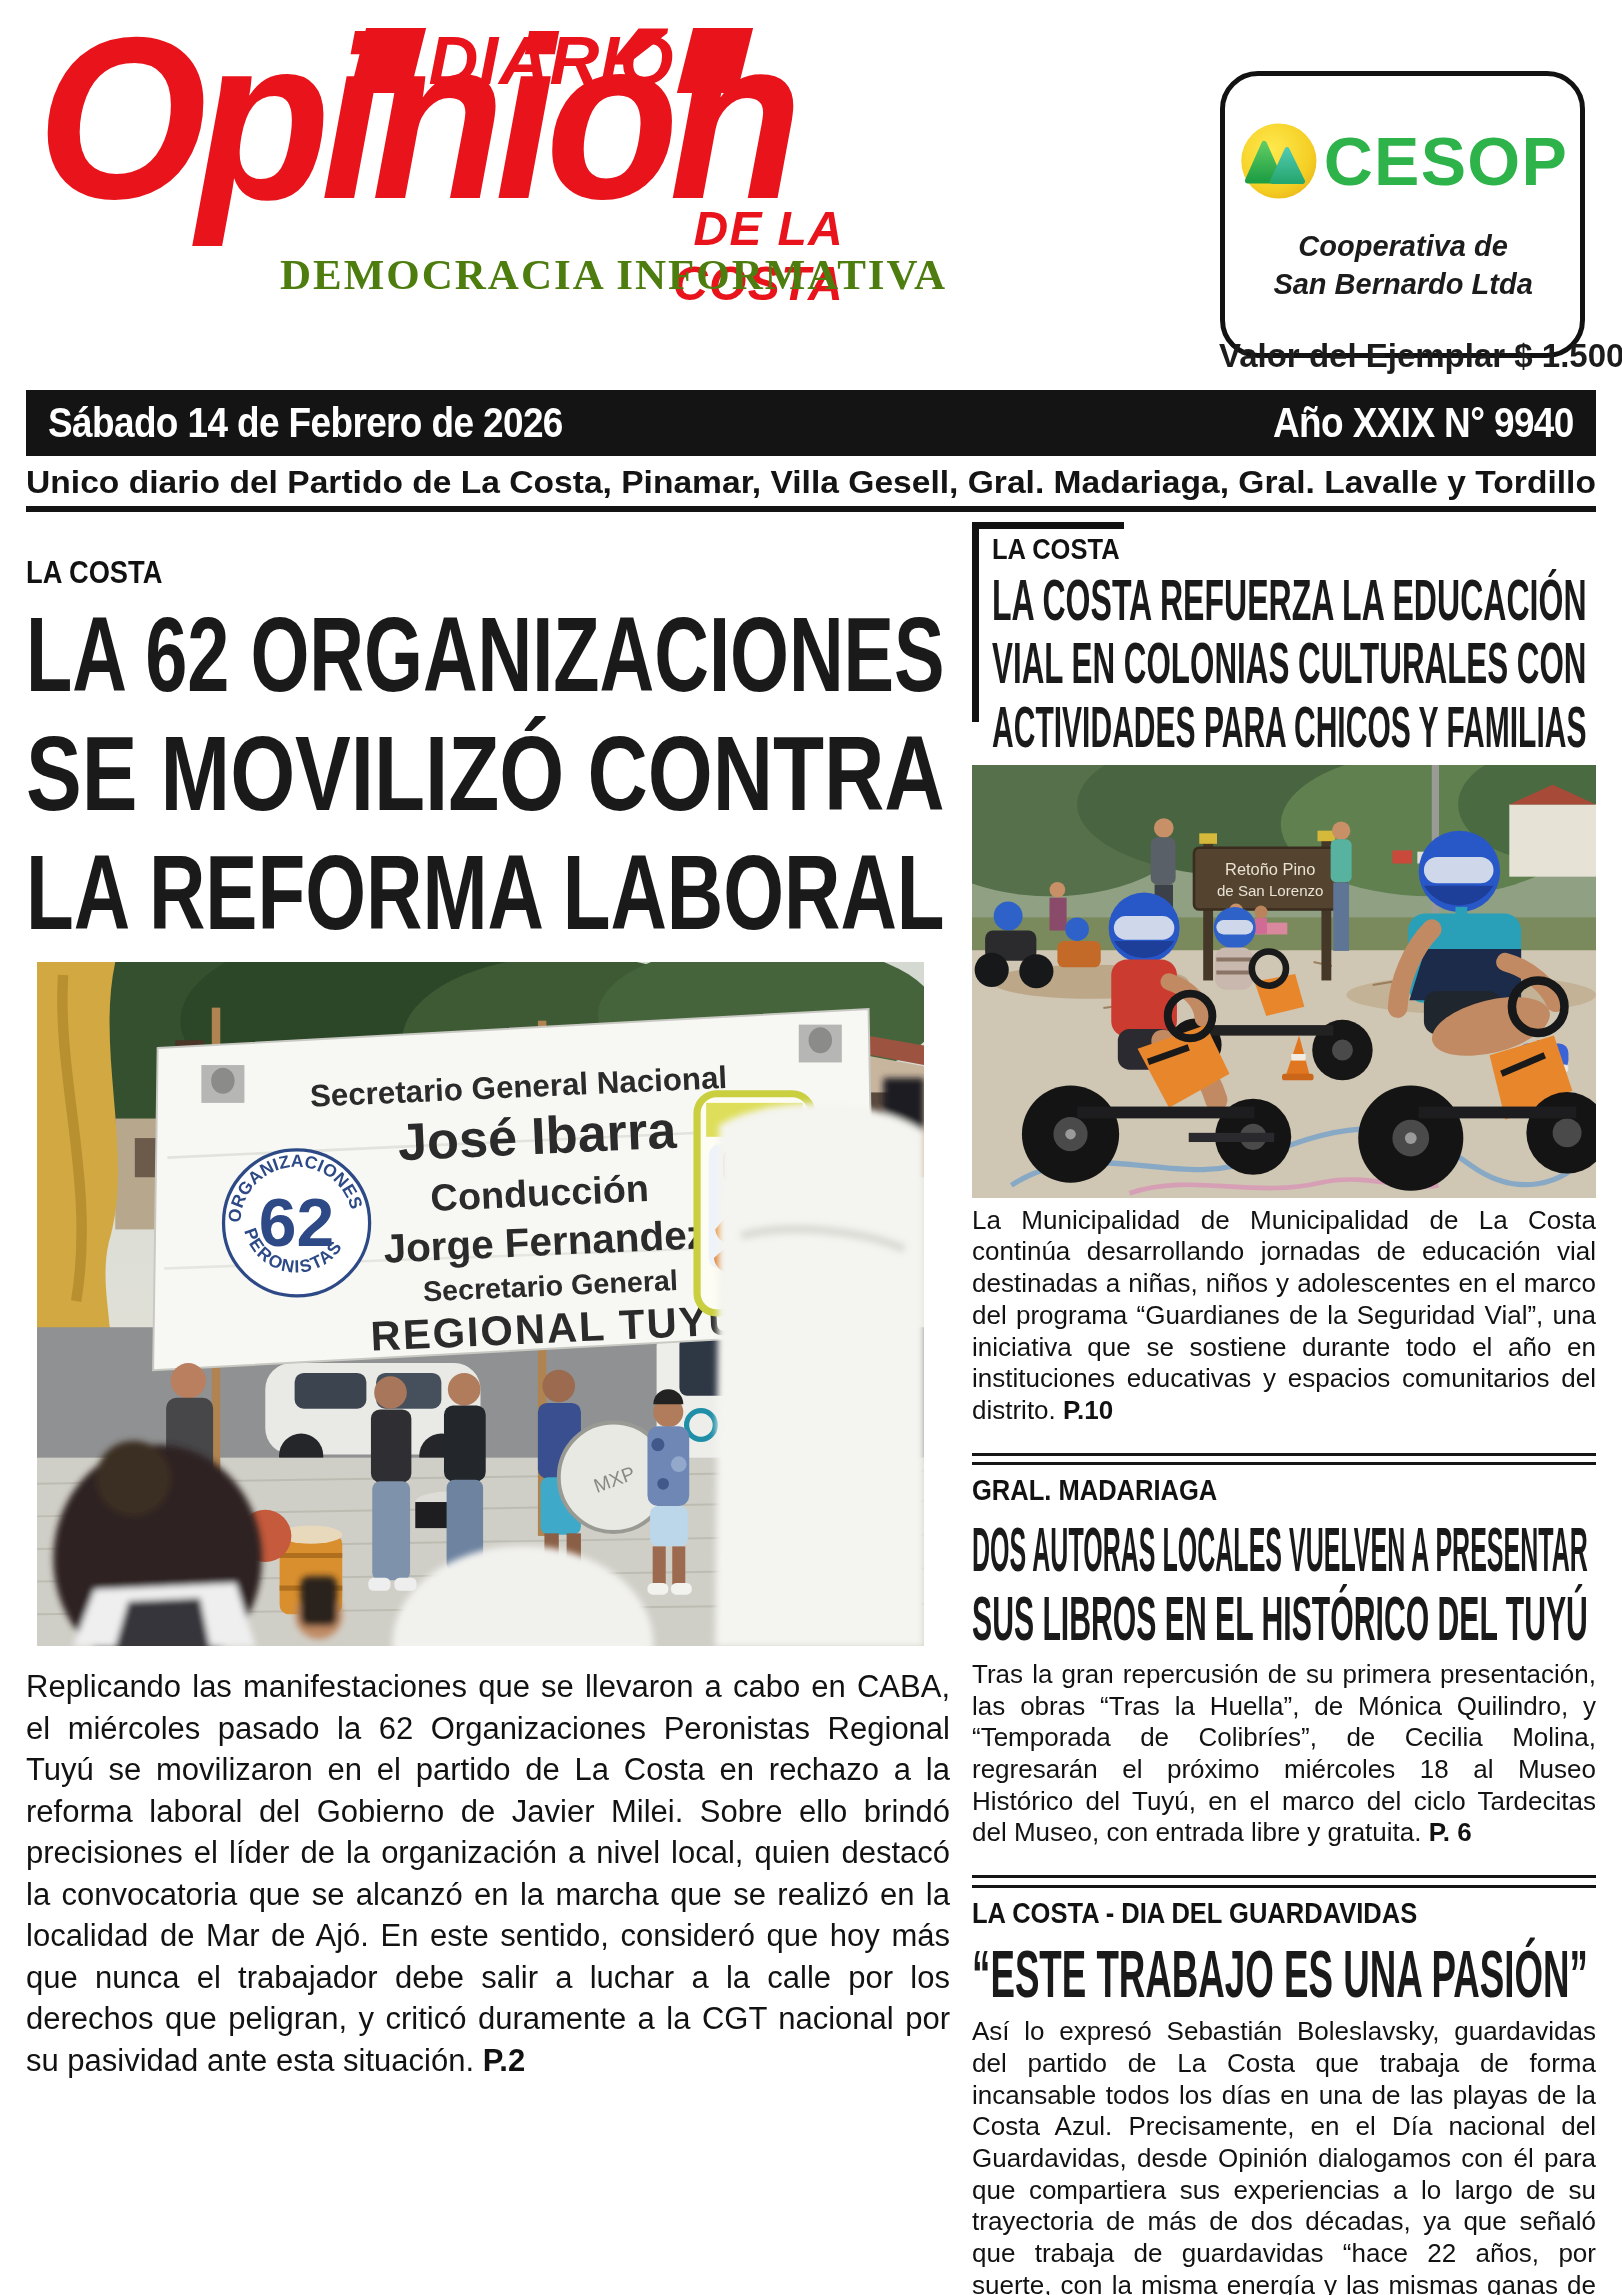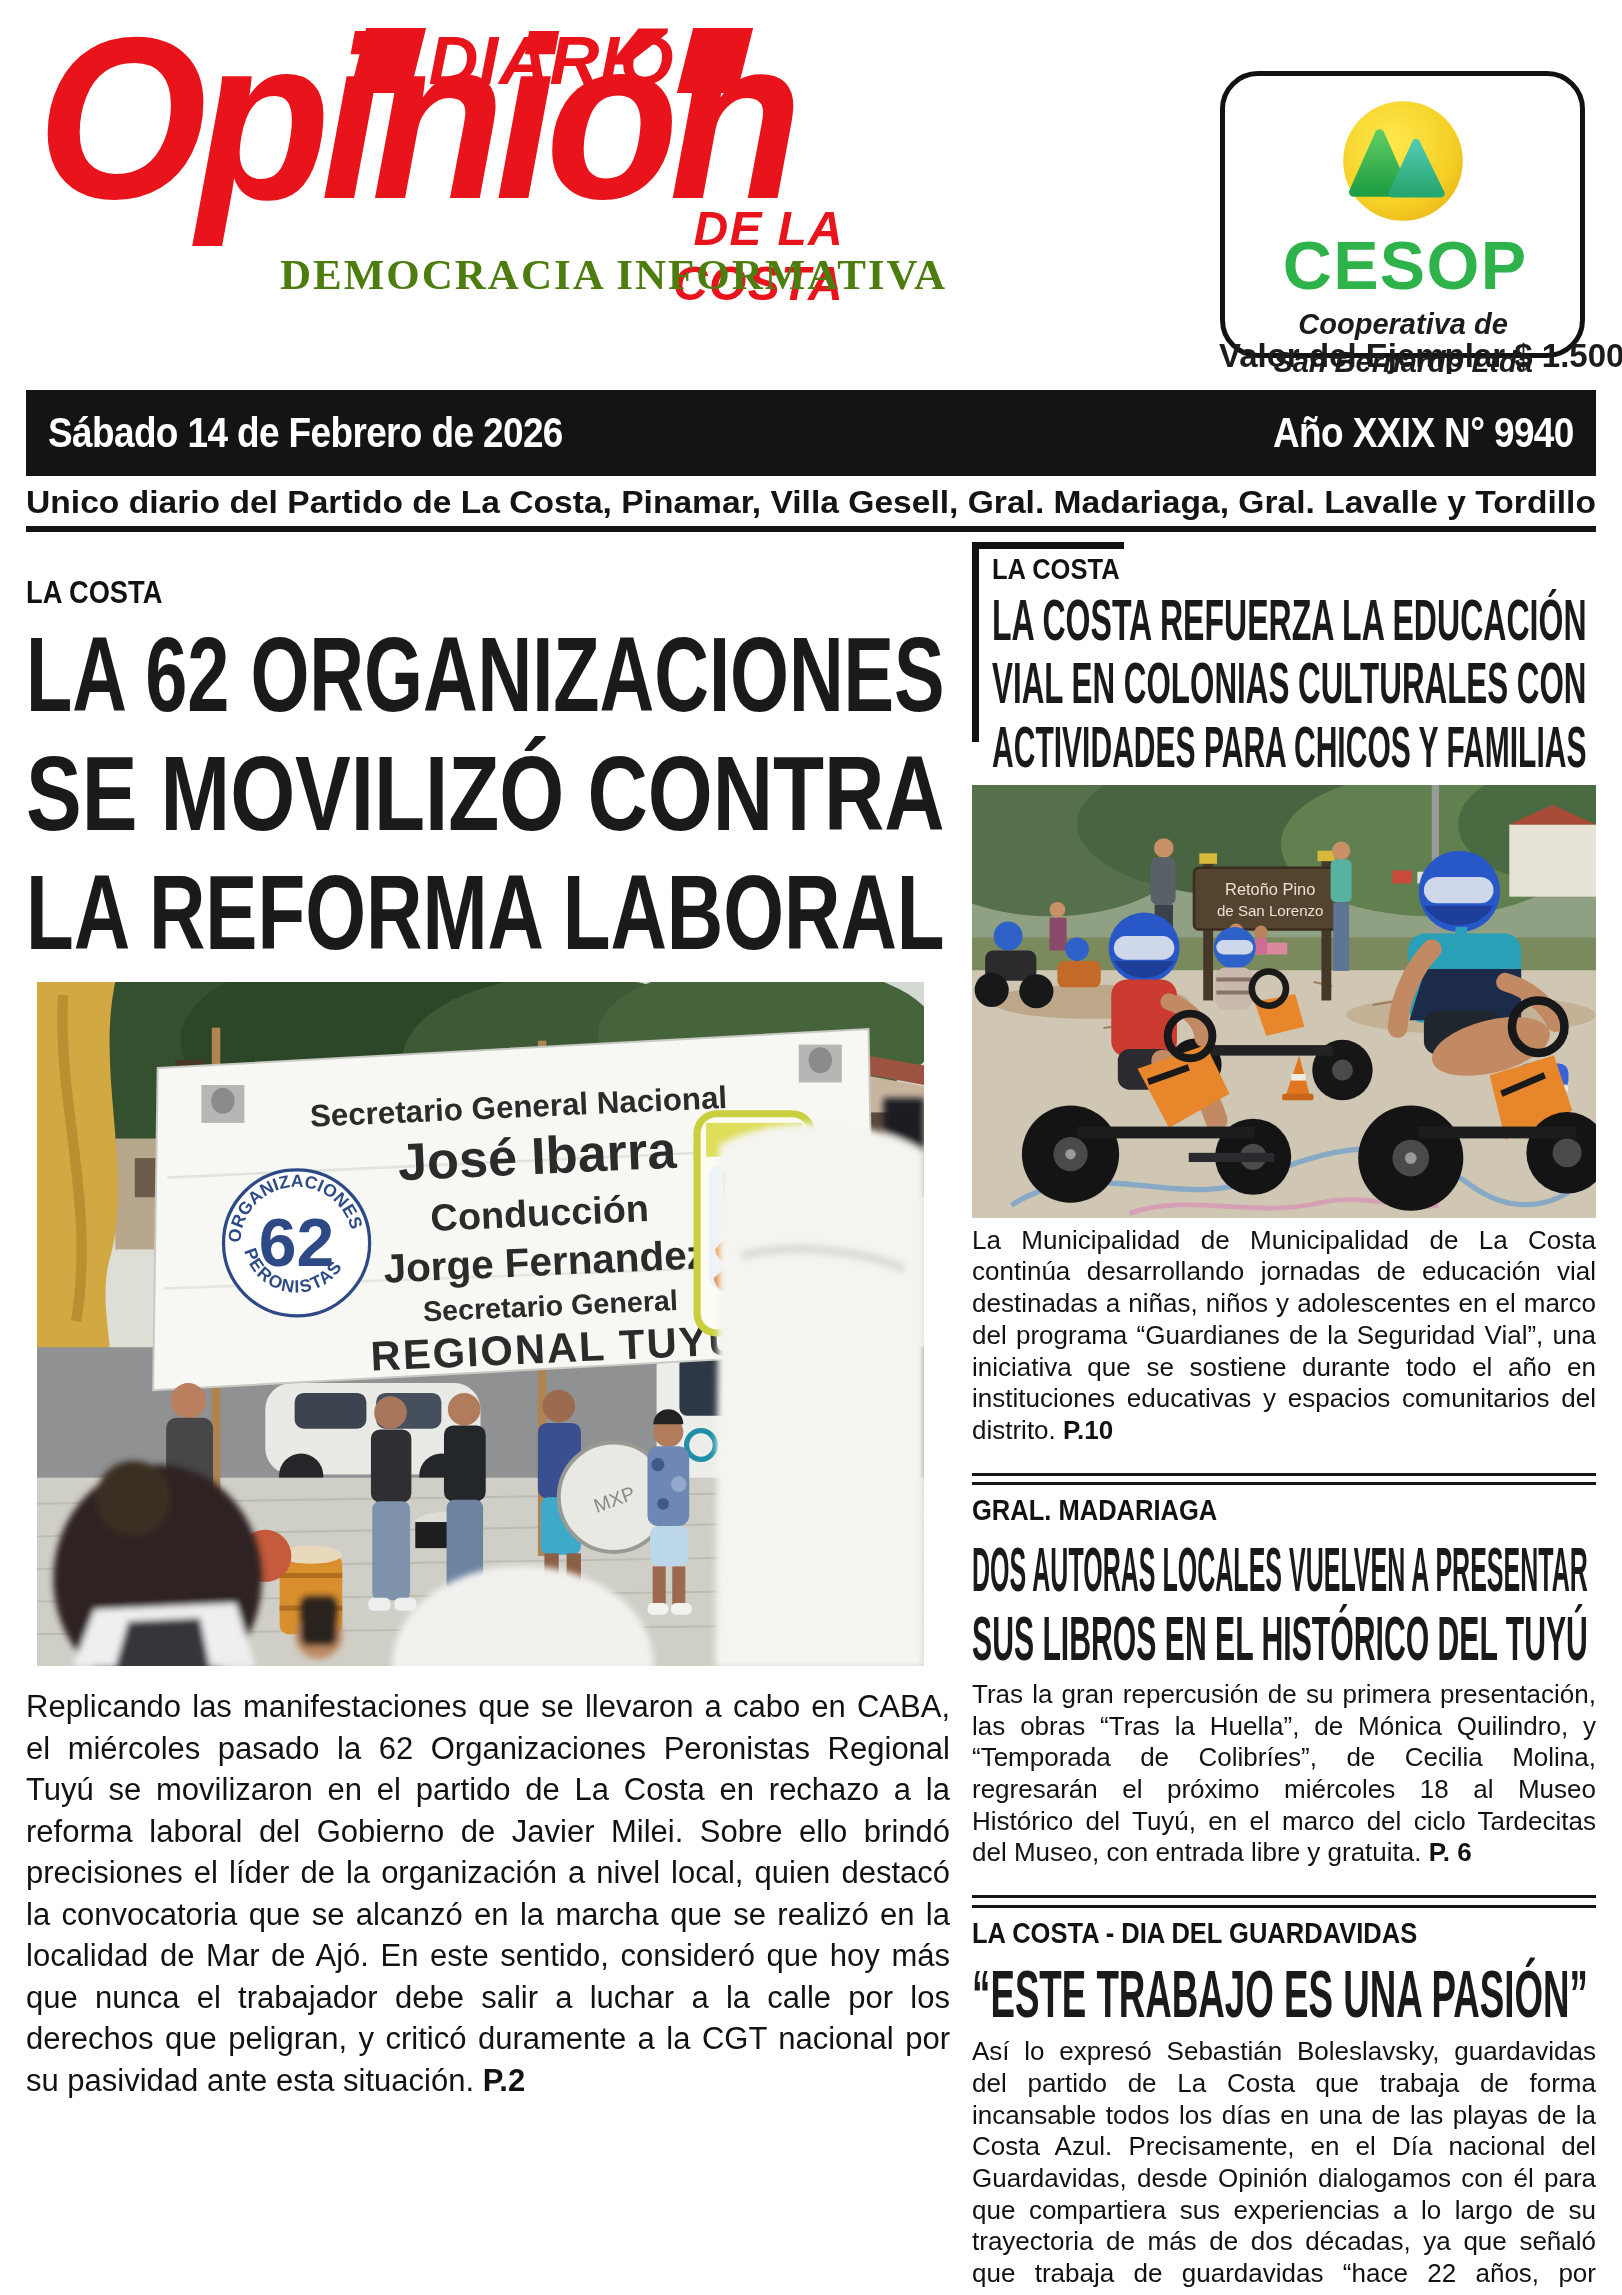--- a/index.html
+++ b/index.html
@@ -8,27 +8,27 @@
 
   
   .masthead{position:relative;height:390px;}
   .diario-row{position:absolute;left:358px;top:26px;display:flex;align-items:center;gap:10.5px;}
   .diario-block{width:60px;height:65px;background:#e8131b;transform:skewX(-14deg);}
   .diario-word{font-size:69px;font-weight:bold;font-style:italic;color:#e8131b;letter-spacing:0.7px;line-height:1;}
   .opinion-word{position:absolute;left:37px;top:3.9px;font-size:230px;line-height:1;font-weight:bold;font-style:italic;color:#e8131b;letter-spacing:-10.5px;transform:scaleX(.95);transform-origin:left top;white-space:nowrap;}
   .delacosta{position:absolute;left:576px;top:201px;width:268px;text-align:right;font-size:48px;font-weight:bold;font-style:italic;color:#e8131b;letter-spacing:1.3px;}
   .tagline{position:absolute;left:280px;top:250px;font-family:"Liberation Serif",serif;font-weight:bold;font-size:43px;color:#4d7c0f;letter-spacing:2px;white-space:nowrap;}
   .cesop-box{position:absolute;right:37px;top:71px;width:365px;height:287px;border:5.9px solid #121212;border-radius:38px;background:#fff;box-sizing:border-box;padding:19.6px 11.8px 6.5px 13px;}
-  .cesop-top{display:flex;align-items:center;justify-content:flex-start;flex-direction:column;}
+  .cesop-top{display:flex;align-items:center;justify-content:flex-start;}
   .cesop-word{font-size:68px;font-weight:bold;color:#2eb34a;letter-spacing:1.3px;margin-left:3.9px;}
   .coop-lines{text-align:center;font-style:italic;font-weight:bold;font-size:29px;line-height:1.3;color:#1c1c1c;margin-top:2.6px;}
   .price-line{position:absolute;right:37px;top:337px;width:366px;text-align:center;font-size:33px;font-weight:bold;color:#1c1c1c;white-space:nowrap;}
 
   
-  .datebar{margin:0 26px;height:86px;background:#141414;color:#fff;display:flex;justify-content:space-between;align-items:center;padding:4px 22px;box-sizing:border-box;}
+  .datebar{margin:0 26px;height:66px;background:#141414;color:#fff;display:flex;justify-content:space-between;align-items:center;padding:4px 22px;box-sizing:border-box;}
   .datebar .dtxt{font-size:42px;font-weight:bold;letter-spacing:-0.7px;white-space:nowrap;}
   .cxl{display:inline-block;transform:scaleX(.88);transform-origin:left center;}
   .cxr{display:inline-block;transform:scaleX(.88);transform-origin:right center;}
   .subtitle-wrap{margin:7.9px 26px 0;}
   .subtitle-svg{display:block;width:100%;}
   .subrule{height:5.9px;background:#141414;margin:3.9px 26px 0;}
 
   
   .cols{display:flex;gap:22px;margin:10.5px 26px 0;align-items:flex-start;}
   .col-left{width:924px;flex:0 0 auto;padding-top:33px;}

